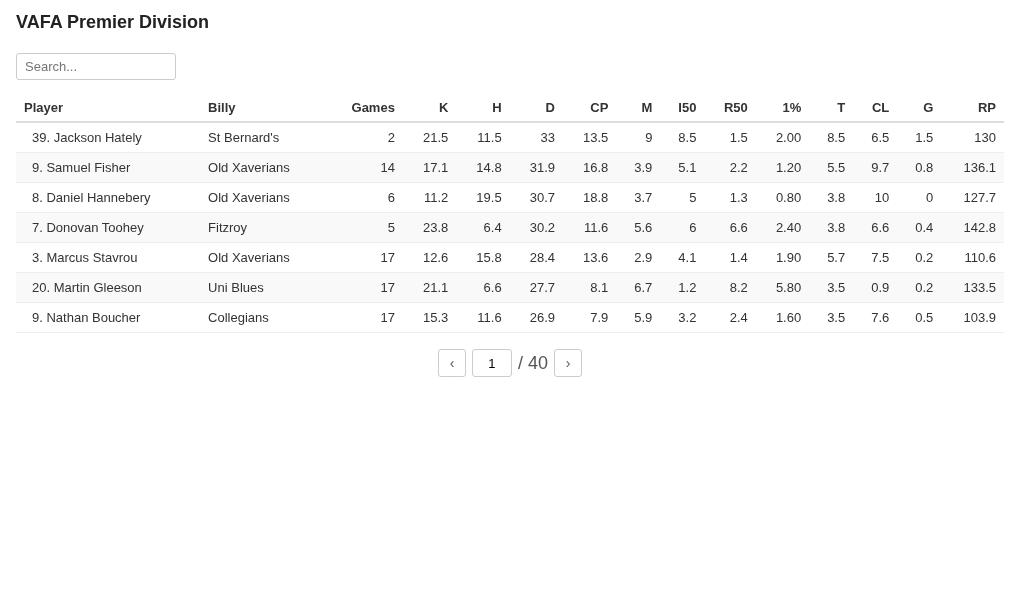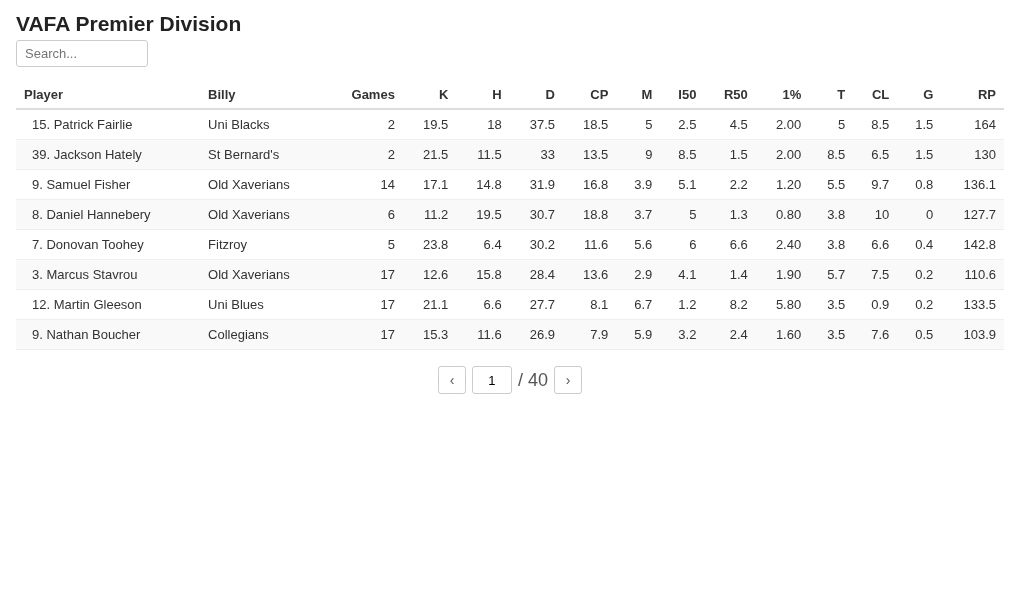--- a/index.html
+++ b/index.html
@@ -4,27 +4,27 @@
   <style>
     * { box-sizing: border-box; margin: 0; padding: 0; }
     body {
       font-family: Arial, sans-serif;
       font-size: 13px;
       background: #fff;
       color: #333;
       padding: 12px 16px;
     }
     h1 {
-      font-size: 21px;
+      font-size: 18px;
       font-weight: bold;
-      margin-bottom: 4px;
+      margin-bottom: 20px;
       color: #222;
     }
     .search-box {
-      width: 132px;
+      width: 160px;
       padding: 5px 8px;
       border: 1px solid #ccc;
       border-radius: 3px;
       font-size: 13px;
       color: #999;
       margin-bottom: 14px;
       display: block;
     }
     table {
       width: 100%;
@@ -115,37 +115,20 @@
       <th>I50</th>
       <th>R50</th>
       <th>1%</th>
       <th>T</th>
       <th>CL</th>
       <th>G</th>
       <th>RP</th>
     </tr>
   </thead>
   <tbody id="table-body">
-  <tr>
-        <td>15. Patrick Fairlie</td>
-        <td>Uni Blacks</td>
-        <td>2</td>
-        <td>19.5</td>
-        <td>18</td>
-        <td>37.5</td>
-        <td>18.5</td>
-        <td>5</td>
-        <td>2.5</td>
-        <td>4.5</td>
-        <td>2.00</td>
-        <td>5</td>
-        <td>8.5</td>
-        <td>1.5</td>
-        <td>164</td>
-      </tr>
       <tr>
         <td>39. Jackson Hately</td>
         <td>St Bernard's</td>
         <td>2</td>
         <td>21.5</td>
         <td>11.5</td>
         <td>33</td>
         <td>13.5</td>
         <td>9</td>
         <td>8.5</td>
@@ -218,21 +201,21 @@
         <td>2.9</td>
         <td>4.1</td>
         <td>1.4</td>
         <td>1.90</td>
         <td>5.7</td>
         <td>7.5</td>
         <td>0.2</td>
         <td>110.6</td>
       </tr>
       <tr>
-        <td>12. Martin Gleeson</td>
+        <td>20. Martin Gleeson</td>
         <td>Uni Blues</td>
         <td>17</td>
         <td>21.1</td>
         <td>6.6</td>
         <td>27.7</td>
         <td>8.1</td>
         <td>6.7</td>
         <td>1.2</td>
         <td>8.2</td>
         <td>5.80</td>

